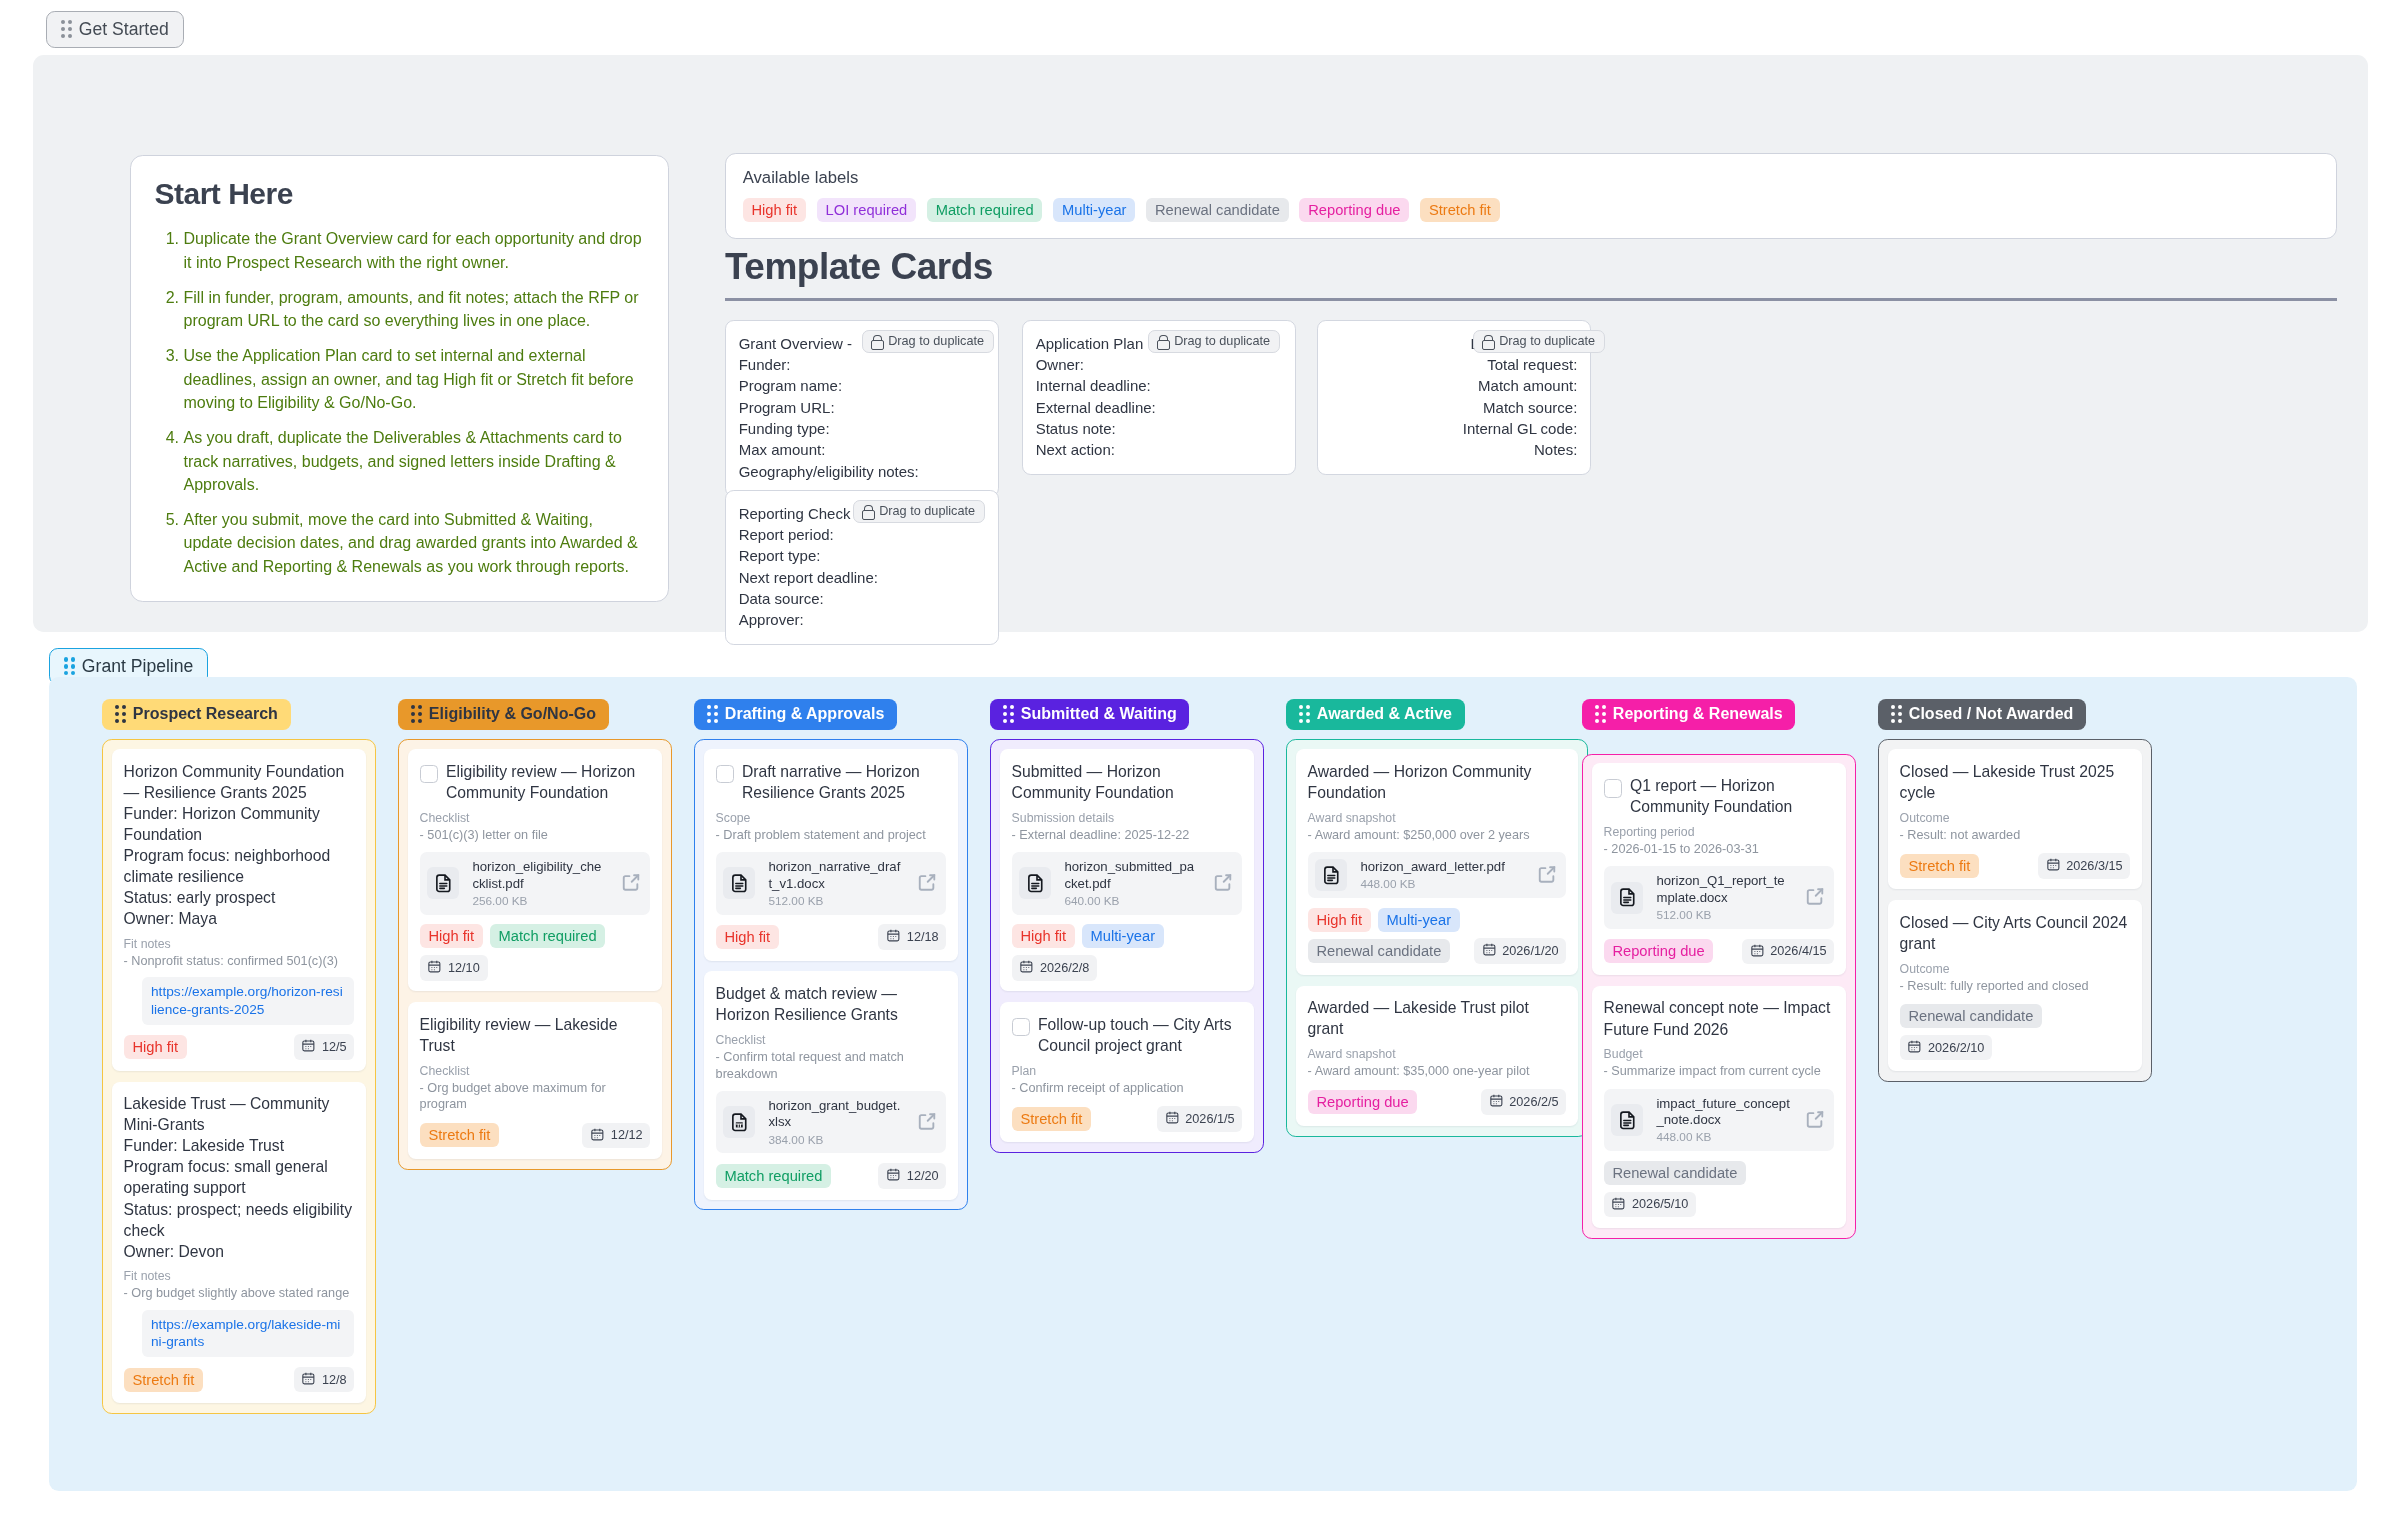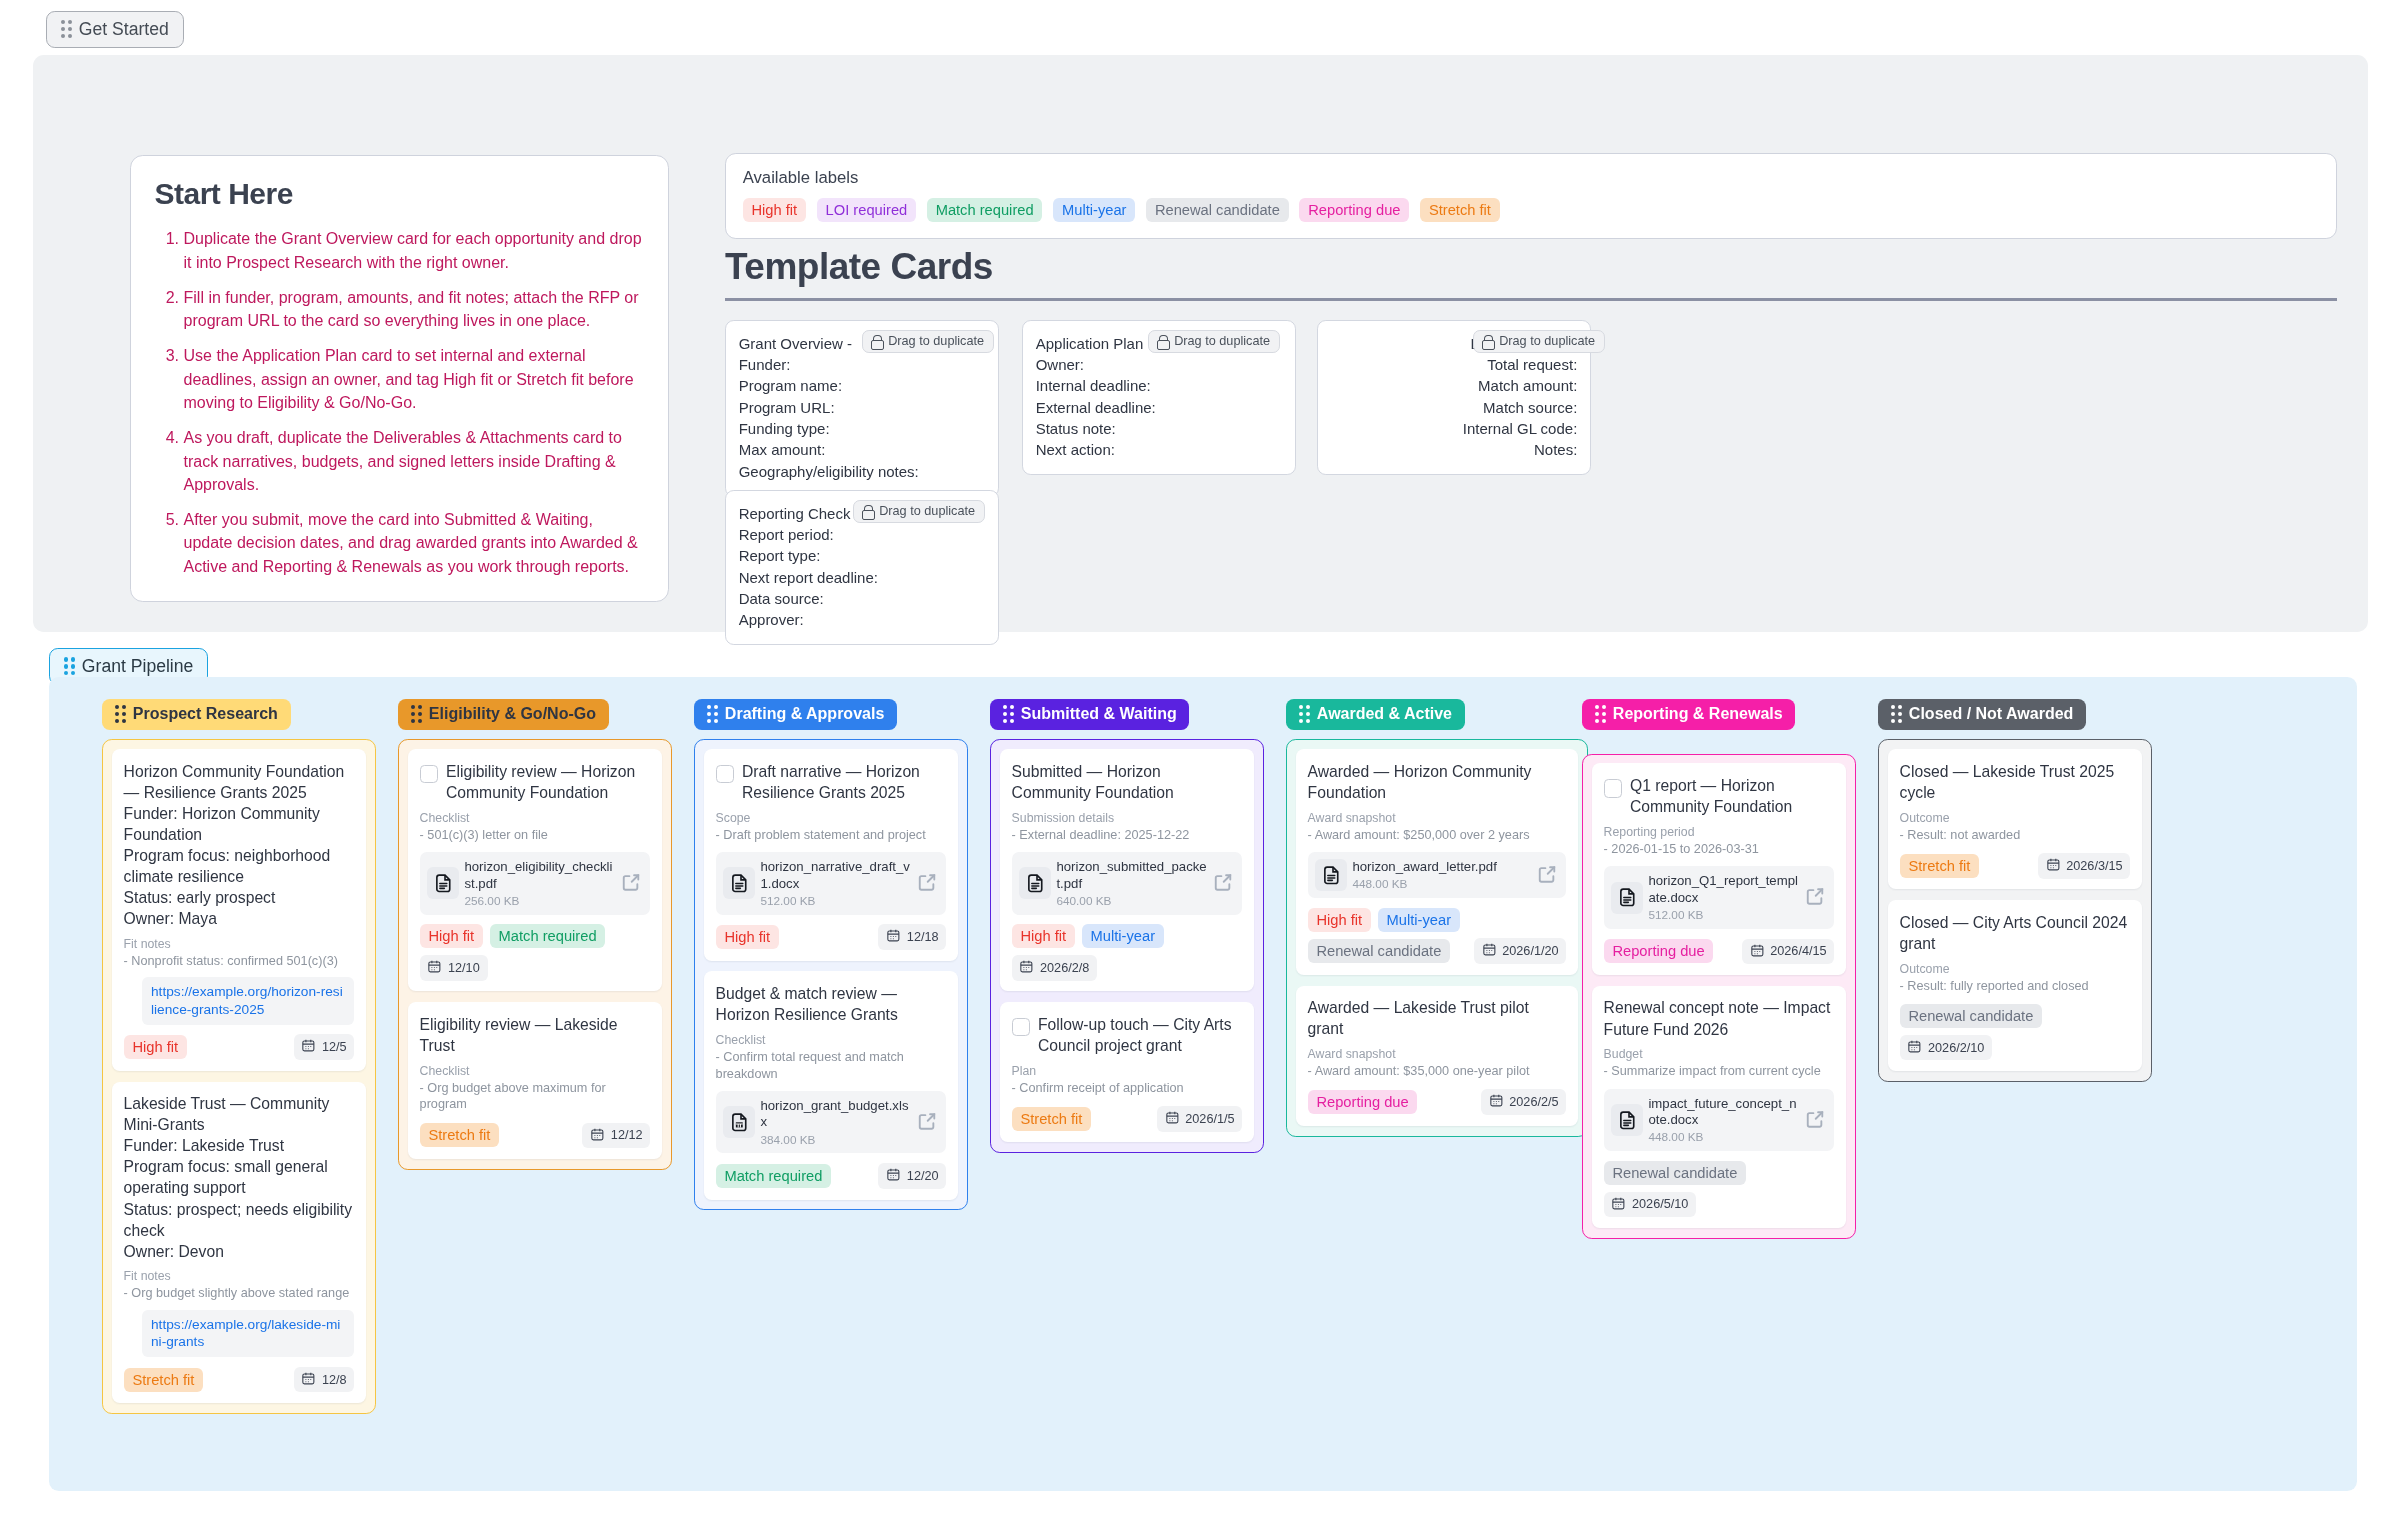--- a/index.html
+++ b/index.html
@@ -35,21 +35,21 @@
   }
   .start-card {
     position:absolute; left:97px; top:100px; width:539px;
     background:#ffffff; border:1.5px solid #cfd3dd; border-radius:12.7px;
     padding:20.6px 23.5px 22.5px 23.5px;
   }
   .start-card h2 {
     margin:0 0 16.7px 0; font-size:30px; font-weight:bold; color:#3b4250; letter-spacing:-0.5px;
   }
   .start-list { margin:0; padding-left:29px; }
-  .start-list li { font-size:16px; line-height:1.46; color:#be185d; margin-bottom:11.8px; }
+  .start-list li { font-size:16px; line-height:1.46; color:#4d7c0f; margin-bottom:11.8px; }
   .start-list li:last-child { margin-bottom:0; }
 
   
   .labels-box {
     position:absolute; left:692px; top:98px; width:1612px;
     background:#fff; border:1.5px solid #cfd3dd; border-radius:10.8px;
     padding:13.7px 16.7px 15.7px 16.7px;
   }
   .labels-title { font-size:16.7px; color:#3b4250; margin-bottom:10.8px; }
   .labels-row { display:flex; gap:10.8px; flex-wrap:wrap; }
@@ -117,21 +117,21 @@
   .chk {
     flex:0 0 auto; width:18.6px; height:18.6px; margin-top:3.9px;
     border:1.5px solid #c8ccd4; border-radius:4.4px; background:#fff;
   }
   .card-title { font-size:15.7px; line-height:1.34; color:#2f3542; }
   .sect-label { font-size:12.3px; color:#9aa1ac; margin-top:7.8px; }
   .sect-item  { font-size:12.7px; color:#8e959f; margin-top:2px; line-height:1.3; }
 
   .attach {
     margin-top:8.8px; background:#f3f4f6; border-radius:6.9px;
-    padding:6.9px 7.8px; display:flex; align-items:center; gap:5px;
+    padding:6.9px 7.8px; display:flex; align-items:center; gap:13px;
   }
   .attach-ico {
     flex:0 0 auto; width:32px; height:32px; border-radius:5.9px; background:#e9ebef;
     display:flex; align-items:center; justify-content:center;
   }
   .attach-meta { flex:1 1 auto; min-width:0; }
   .attach-name { font-size:13.2px; color:#2f3542; line-height:1.26; word-break:break-all; }
   .attach-size { font-size:11.8px; color:#9aa1ac; margin-top:1.5px; }
   .ext-ico { flex:0 0 auto; width:22.5px; height:22.5px; }
 

